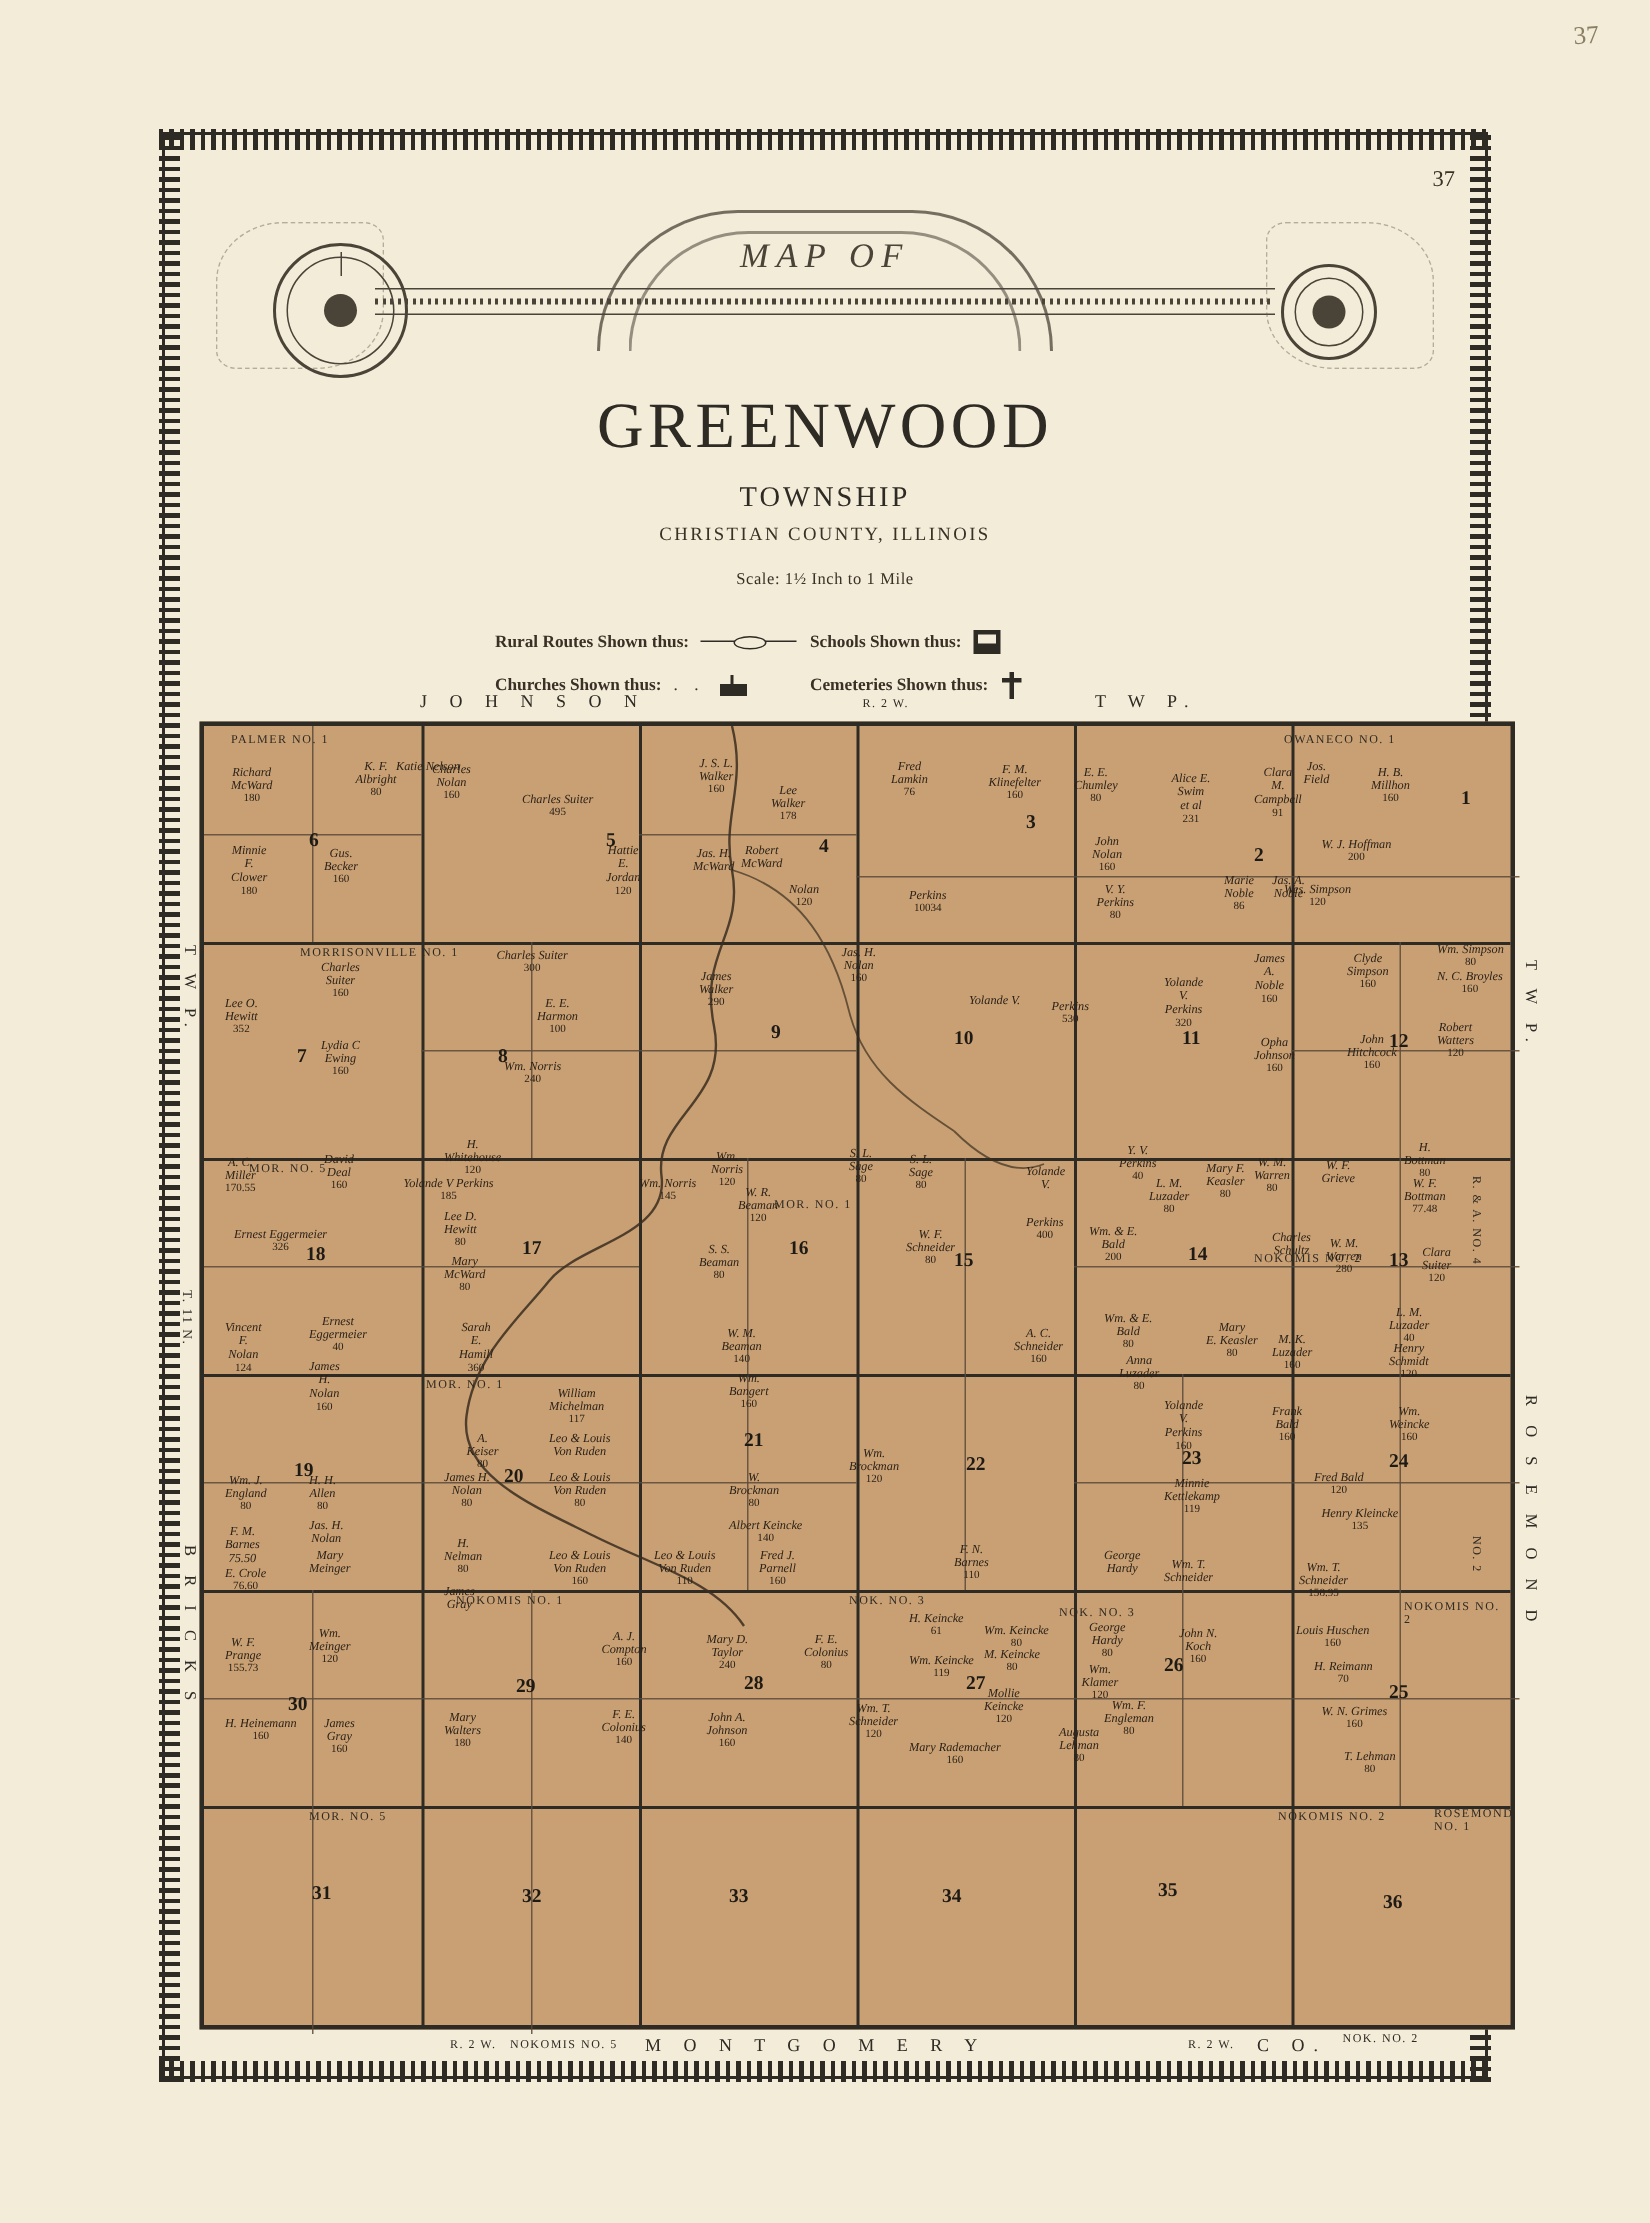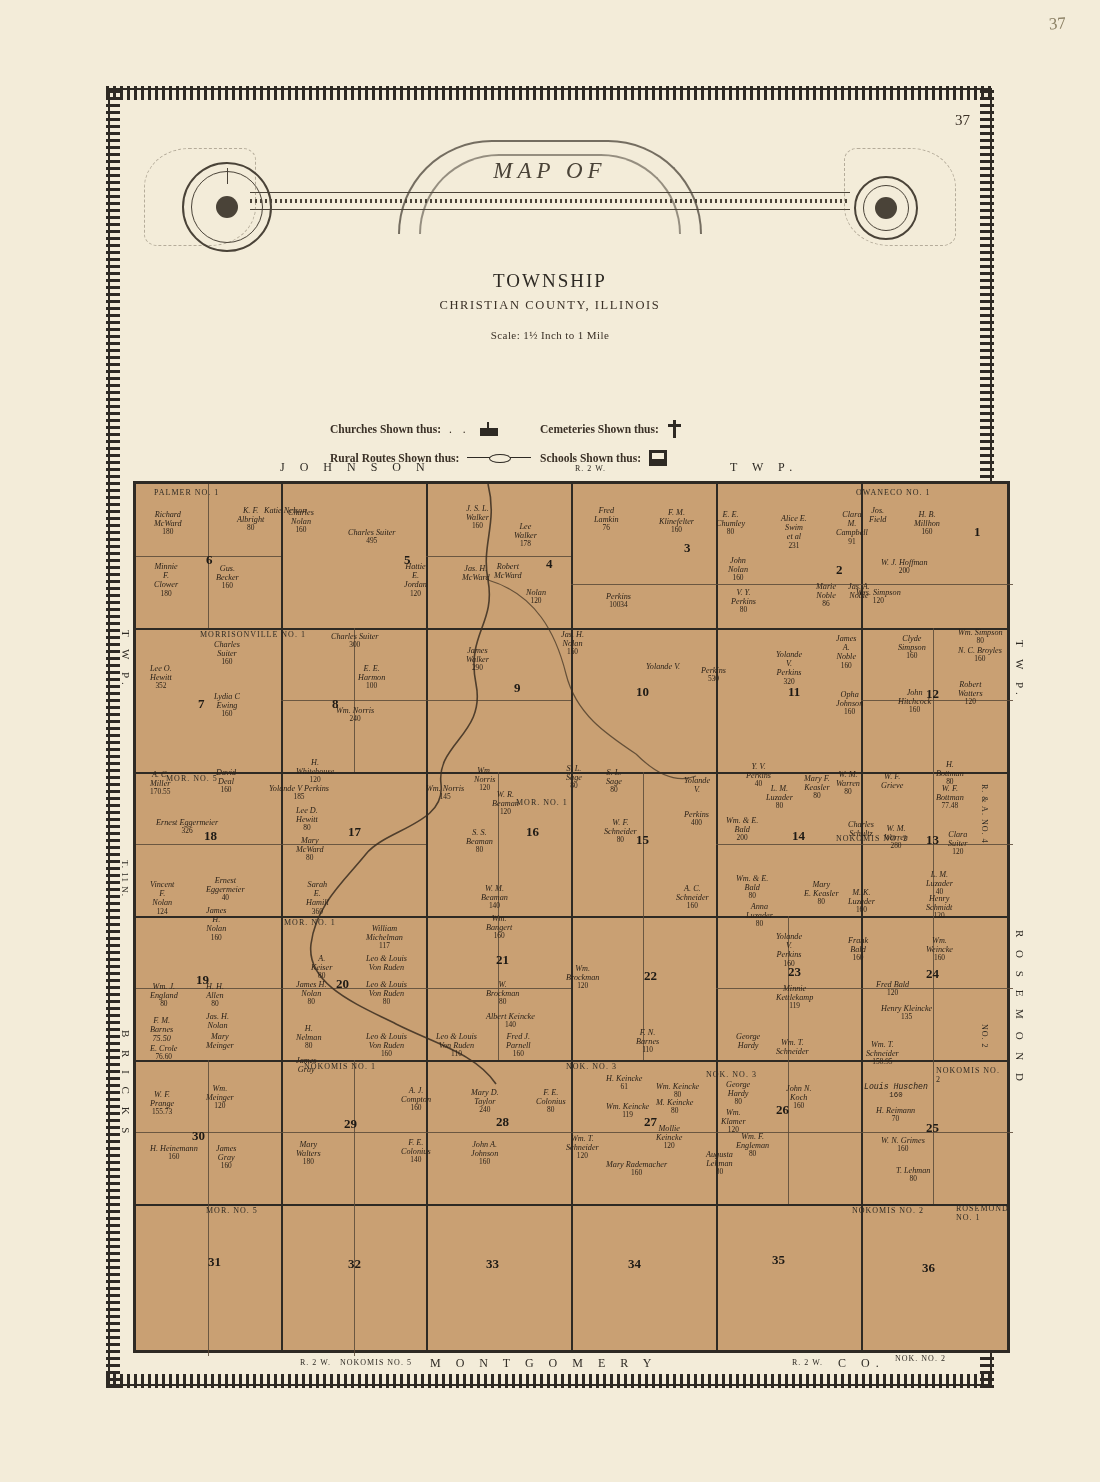--- a/index.html
+++ b/index.html
@@ -160,45 +160,46 @@
       <div class="med-inner"></div>
         <div class="med-core"></div>
         <div class="med-ray"></div>
     </div>
     <div class="medallion right">
       <div class="med-inner"></div>
         <div class="med-core"></div>
     </div>
     <div class="map-of">MAP OF</div>
   </div>
+  <div class="town-name">GREENWOOD</div>
   <div class="township-word">TOWNSHIP</div>
   <div class="county">CHRISTIAN COUNTY, ILLINOIS</div>
   <div class="scale-line">Scale: 1½ Inch to 1 Mile</div>
 </div>
 
 <div class="legend">
+  <div class="legend-row">
+    <div class="legend-cell a">
+        <span class="legend-label">Rural Routes Shown thus:</span>
+        <span class="sym sym-route"></span>
+      </div>
+    <div class="legend-cell b">
+        <span class="legend-label">Schools Shown thus:</span>
+        <span class="sym sym-school"></span>
+      </div>
+  </div>
   <div class="legend-row">
     <div class="legend-cell a">
         <span class="legend-label">Churches Shown thus:</span>
         <span class="sym sym-dots">. .</span>
         <span class="sym sym-church"></span>
       </div>
     <div class="legend-cell b">
         <span class="legend-label">Cemeteries Shown thus:</span>
         <span class="sym sym-cem"></span>
-      </div>
-  </div>
-  <div class="legend-row">
-    <div class="legend-cell a">
-        <span class="legend-label">Rural Routes Shown thus:</span>
-        <span class="sym sym-route"></span>
-      </div>
-    <div class="legend-cell b">
-        <span class="legend-label">Schools Shown thus:</span>
-        <span class="sym sym-school"></span>
       </div>
   </div>
 </div>
 
 <div class="edge-label" style="left:280px;top:460px;">J O H N S O N</div>
 <div class="edge-small" style="left:575px;top:464px;">R. 2 W.</div>
 <div class="edge-label" style="left:730px;top:460px;">T W P.</div>
 
 <div class="edge-label" style="left:430px;top:1356px;">M O N T G O M E R Y</div>
 <div class="edge-small" style="left:300px;top:1358px;">R. 2 W.</div>
@@ -540,21 +541,21 @@
         <div class="parcel" style="left: 400px; top: 604px;"><span>F. E.
 Colonius</span><div class="acres">80</div></div>
         <div class="parcel" style="left: 470px; top: 590px;"><span>H. Keincke</span><div class="acres">61</div></div>
         <div class="parcel" style="left: 520px; top: 598px;"><span>Wm. Keincke</span><div class="acres">80</div></div>
         <div class="parcel" style="left: 520px; top: 614px;"><span>M. Keincke</span><div class="acres">80</div></div>
         <div class="parcel" style="left: 470px; top: 618px;"><span>Wm. Keincke</span><div class="acres">119</div></div>
         <div class="parcel" style="left: 590px; top: 596px;"><span>George
 Hardy</span><div class="acres">80</div></div>
         <div class="parcel" style="left: 650px; top: 600px;"><span>John N.
 Koch</span><div class="acres">160</div></div>
-        <div class="parcel" style="left: 728px; top: 598px; font-family: Liberation Mono, monospace;"><span>Louis Huschen</span><div class="acres">160</div></div>
+        <div class="parcel" style="left: 728px; top: 598px;"><span>Louis Huschen</span><div class="acres">160</div></div>
         <div class="parcel" style="left: 740px; top: 622px;"><span>H. Reimann</span><div class="acres">70</div></div>
         <div class="parcel" style="left: 585px; top: 624px;"><span>Wm.
 Klamer</span><div class="acres">120</div></div>
         <div class="parcel" style="left: 14px; top: 660px;"><span>H. Heinemann</span><div class="acres">160</div></div>
         <div class="parcel" style="left: 80px; top: 660px;"><span>James
 Gray</span><div class="acres">160</div></div>
         <div class="parcel" style="left: 160px; top: 656px;"><span>Mary
 Walters</span><div class="acres">180</div></div>
         <div class="parcel" style="left: 265px; top: 654px;"><span>F. E.
 Colonius</span><div class="acres">140</div></div>

